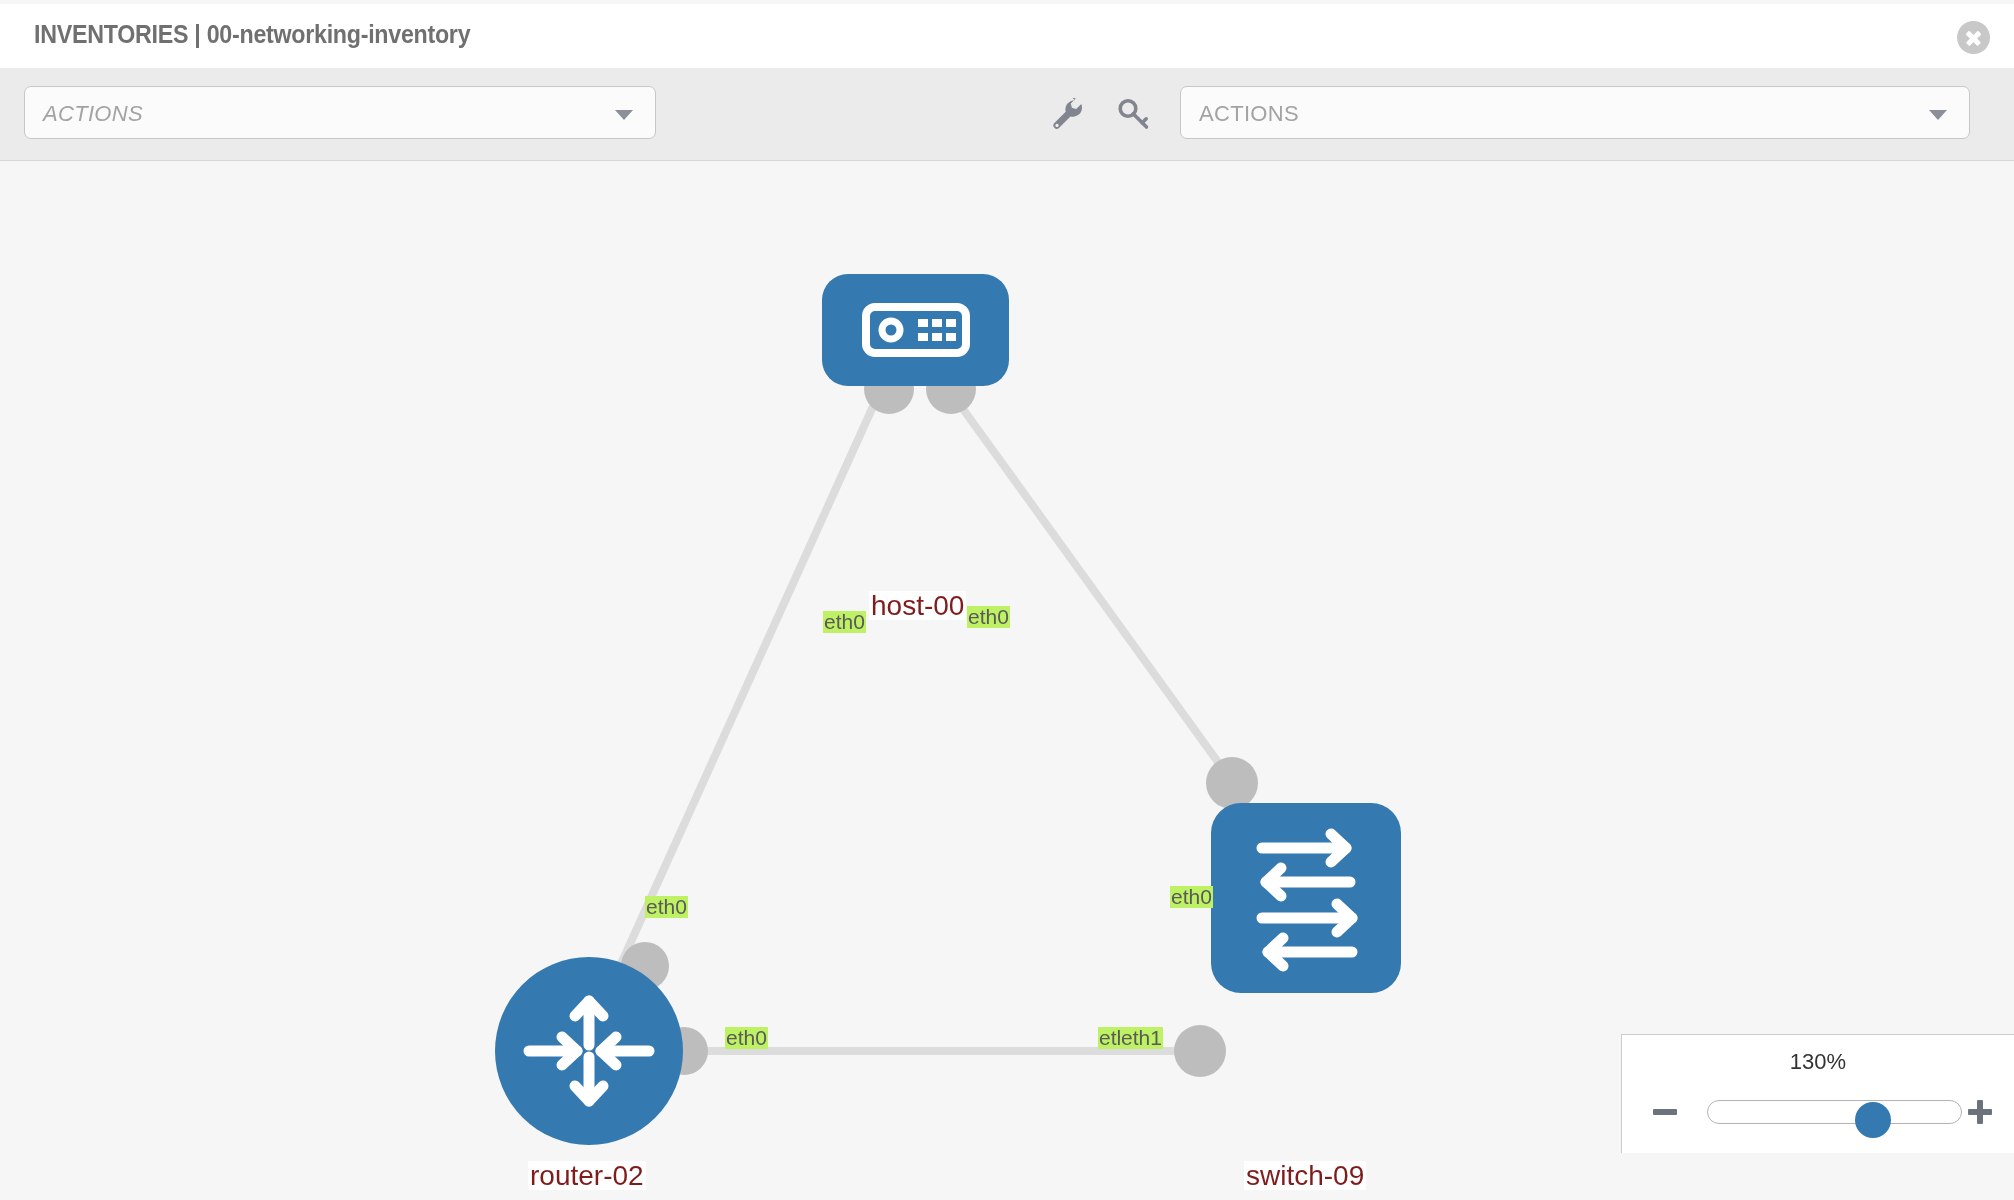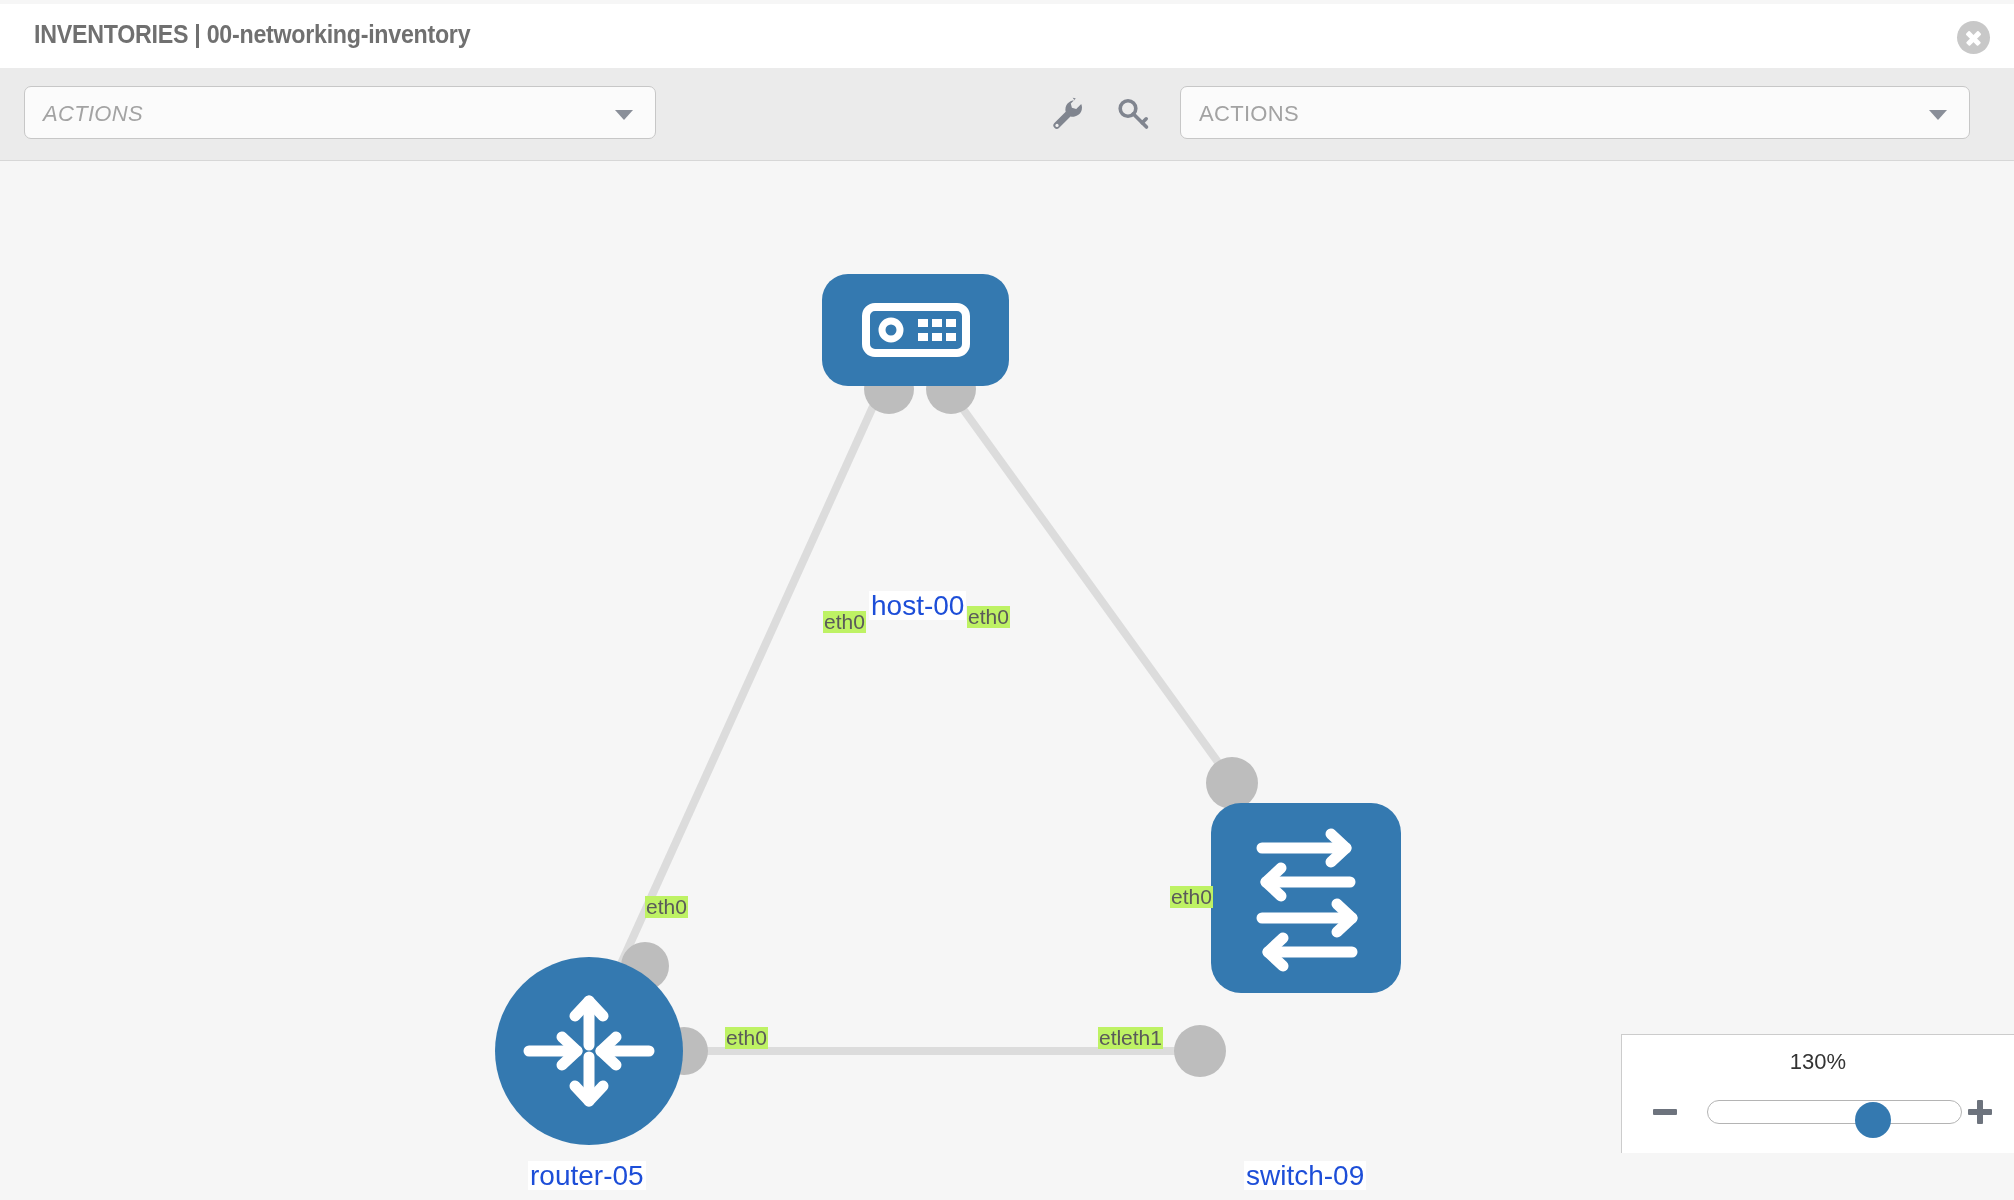--- a/index.html
+++ b/index.html
@@ -123,21 +123,21 @@
     height: 1039px;
     background: #f6f6f6;
     overflow: hidden;
   }
   .canvas svg { display: block; }
 
   
   .node-label {
     position: absolute;
     font-size: 28px;
-    color: #1d4ed8;
+    color: #7f1d1d;
     background: #ffffff;
     white-space: nowrap;
     line-height: 1.05;
     padding: 0 2px;
   }
   .iface-label {
     position: absolute;
     font-size: 21px;
     color: #5a5a5a;
     background: #bef264;
@@ -327,21 +327,21 @@
           <path d="M1337 743 L1352 757 L1337 771"></path>
 
           <path d="M1352 791 L1268 791"></path>
           <path d="M1283 777 L1268 791 L1283 805"></path>
         </g>
       </g>
     </svg>
 
     <div class="node-label" style="left:869px; top:430px;">host-00</div>
 
-    <div class="node-label" style="left:528px; top:1000px;">router-05</div>
+    <div class="node-label" style="left:528px; top:1000px;">router-02</div>
 
     <div class="node-label" style="left:1244px; top:1000px;">switch-09</div>
 
     <div class="iface-label" style="left:823px; top:450px;">eth0</div>
 
     <div class="iface-label" style="left:967px; top:445px;">eth0</div>
 
     <div class="iface-label" style="left:645px; top:735px;">eth0</div>
 
     <div class="iface-label" style="left:1170px; top:725px;">eth0</div>

